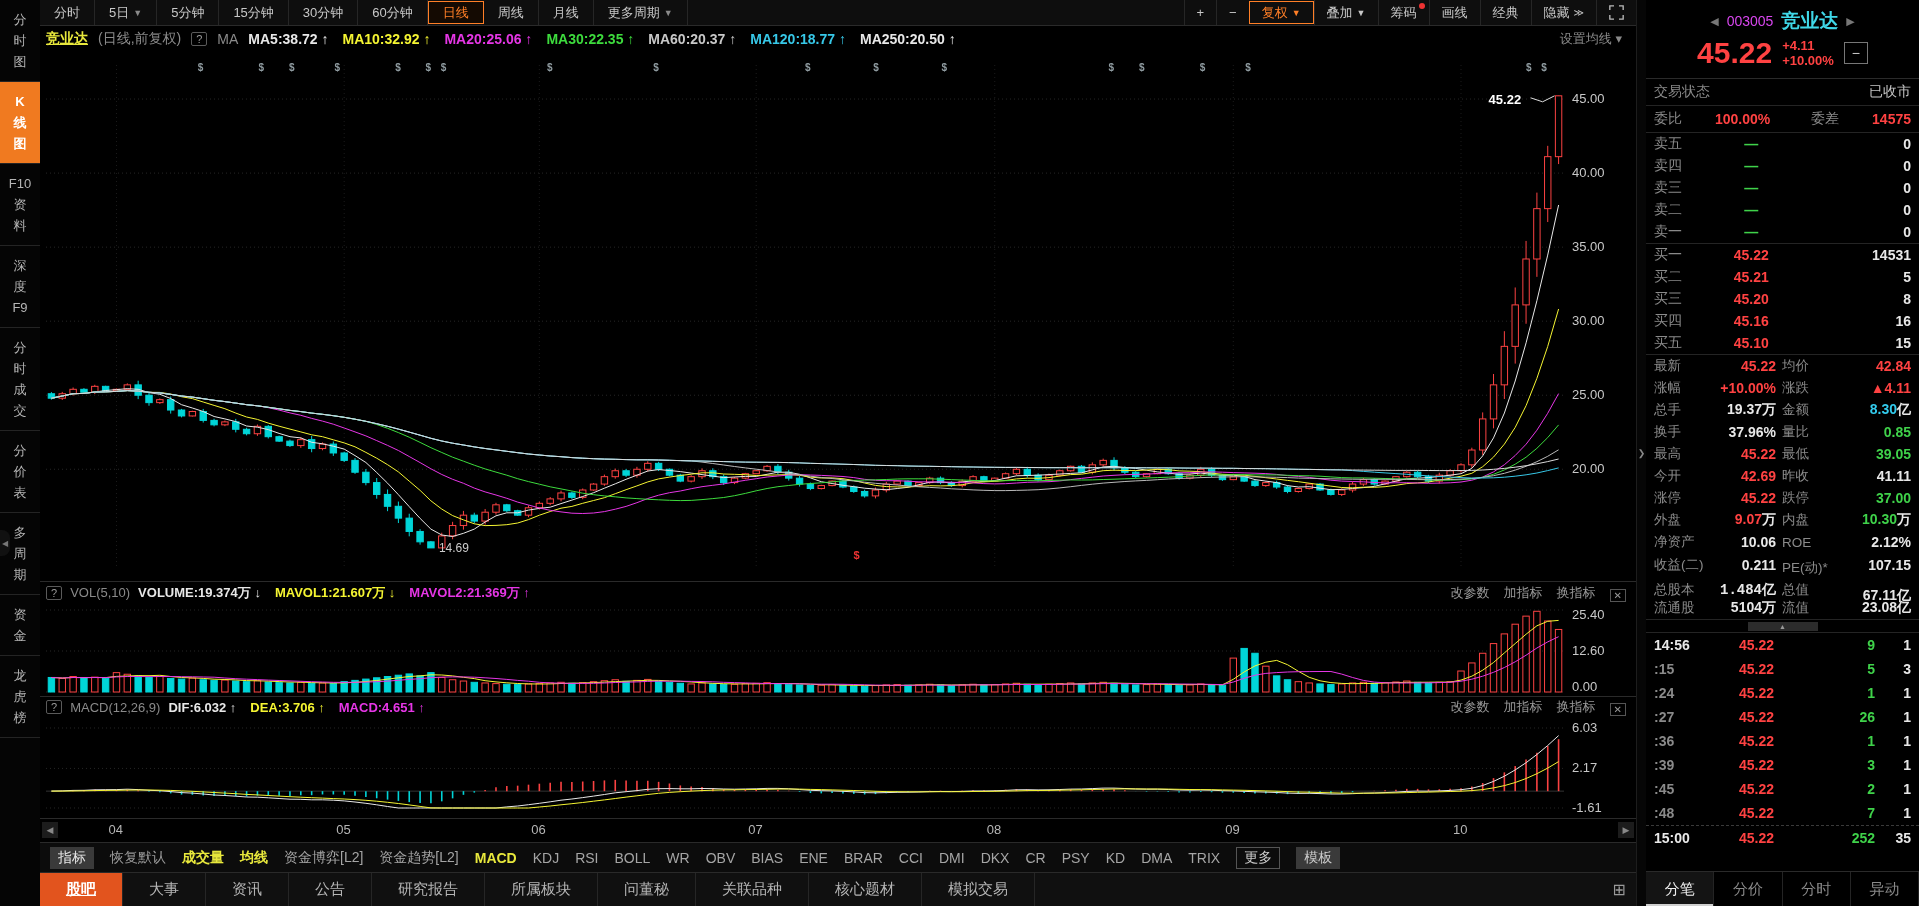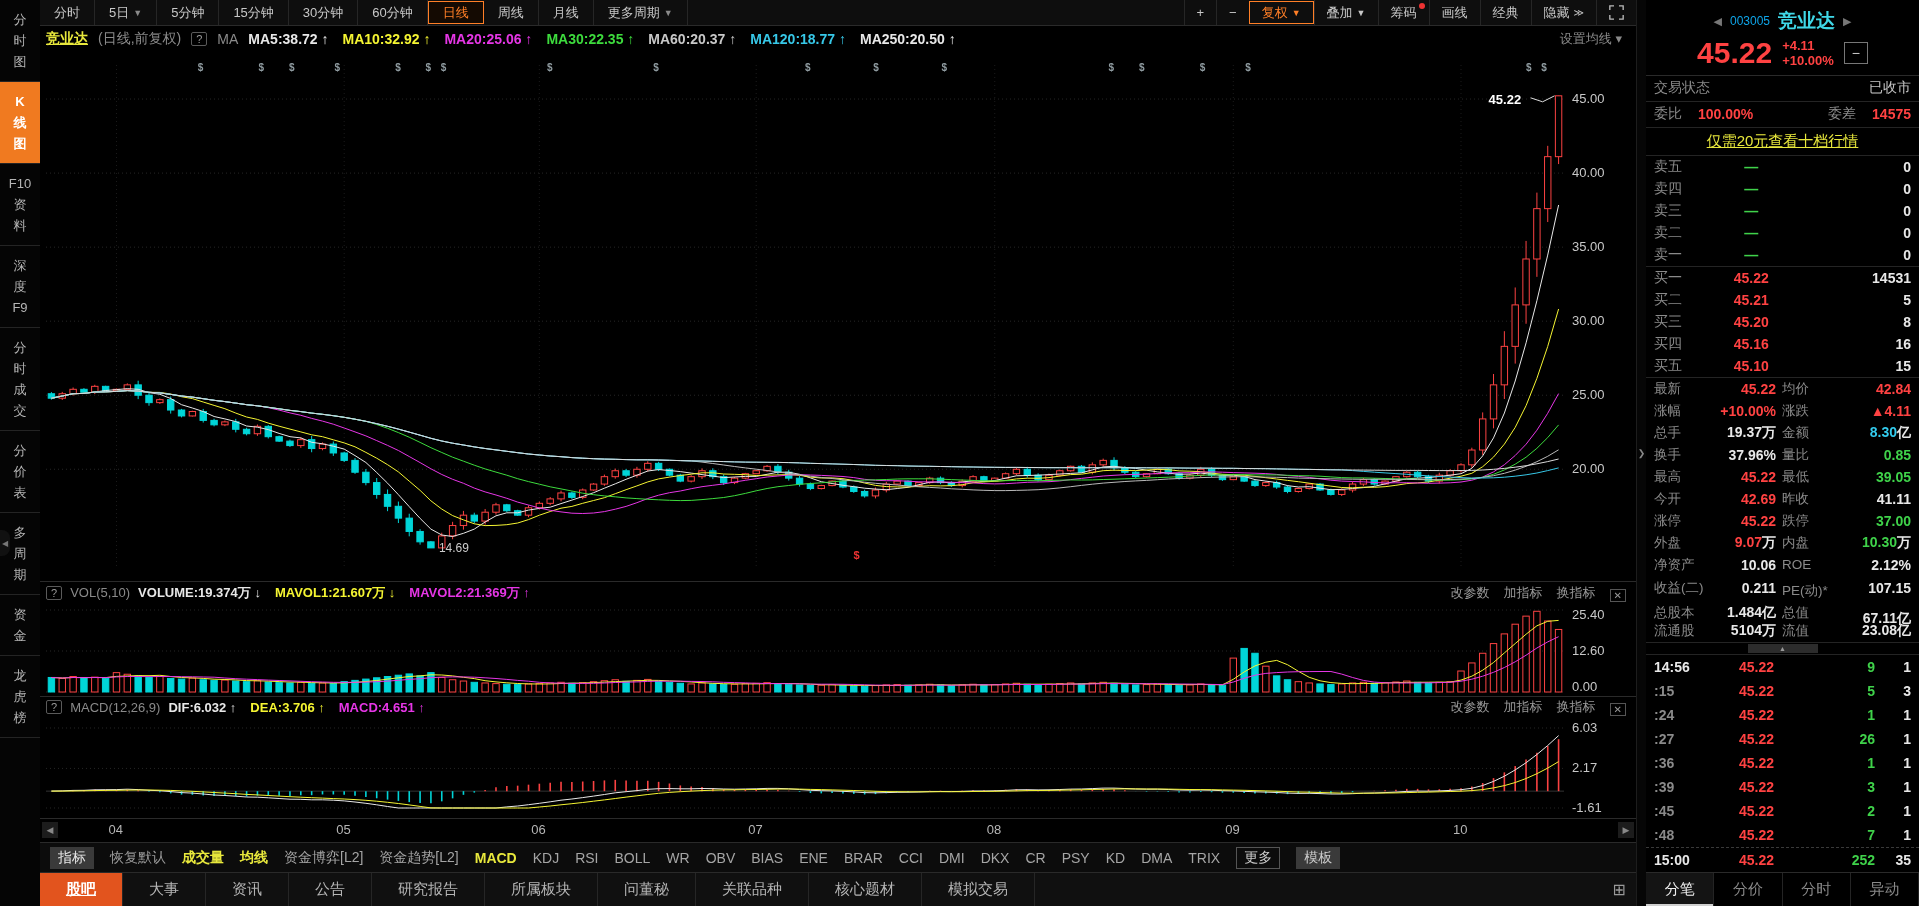--- a/index.html
+++ b/index.html
@@ -49,28 +49,28 @@
   .btab{display:flex;align-items:center;justify-content:center;padding:0 26px;border-right:1px solid #262626;color:#b5b5b5;font-size:15px;cursor:pointer;}
   .btab.active{background:#e2541e;color:#fff;font-weight:bold;text-decoration:underline;}
   .btabs-icon{position:absolute;right:10px;top:7px;color:#999;font-size:16px;cursor:pointer;}
   
   .divider-strip{position:absolute;left:1636px;top:0;width:10px;height:906px;background:#060606;border-left:1px solid #1d1d1d;border-right:1px solid #1d1d1d;}
   .divider-strip .grip{position:absolute;top:440px;left:0;width:9px;height:26px;color:#888;font-size:9px;display:flex;align-items:center;justify-content:center;}
   
   .right-panel{position:absolute;left:1646px;top:0;width:273px;height:906px;background:#000;display:flex;flex-direction:column;font-size:14px;}
   .rp-head{height:78px;border-bottom:1px solid #2a2a2a;position:relative;}
   .rp-title{display:flex;align-items:center;justify-content:center;gap:8px;padding-top:8px;}
-  .rp-code{color:#0ea5e9;font-size:12px;}
+  .rp-code{color:#d946ef;font-size:14px;}
   .rp-name{color:#3fd8e8;font-size:19px;font-weight:bold;}
   .rp-arrow{color:#777;font-size:11px;cursor:pointer;}
   .rp-price-row{display:flex;align-items:center;justify-content:center;gap:10px;margin-top:2px;}
   .rp-price{color:#ff4242;font-size:30px;font-weight:bold;}
   .rp-chg{display:flex;flex-direction:column;color:#ff4242;font-size:13px;font-weight:bold;line-height:15px;}
   .rp-min{width:22px;height:20px;border:1px solid #777;color:#ccc;display:flex;align-items:center;justify-content:center;cursor:pointer;font-size:14px;}
-  .rp-row{display:flex;align-items:center;padding:0 8px;}
+  .rp-row{display:flex;align-items:center;padding:0 8px;gap:17px;}
   .rp-status{height:26px;border-bottom:1px solid #242424;justify-content:space-between;}
   .rp-status .lbl{color:#8a8a8a;}
   .rp-status .val{color:#c5c5c5;}
   .rp-weibi{height:26px;border-bottom:1px solid #242424;}
   .rp-weibi .lbl{color:#8a8a8a;width:44px;}
   .rp-weibi .val{font-weight:bold;}
   .rp-link{height:28px;display:flex;align-items:center;justify-content:center;border-bottom:1px solid #242424;}
   .rp-link a{color:#e8e83c;text-decoration:underline;font-size:15px;cursor:pointer;}
   .ob{display:flex;flex-direction:column;}
   .ob-row{height:22px;display:grid;grid-template-columns:44px 1fr 1fr;align-items:center;padding:0 8px;}
@@ -994,23 +994,20 @@
       <span class="val">已收市</span>
     </div>
 
     <div class="rp-row rp-weibi">
       <span class="lbl">委比</span>
       <span class="val" style="color:#ff4242;flex:1;">100.00%</span>
       <span class="lbl">委差</span>
       <span class="val" style="color:#ff4242;margin-left:auto;">14575</span>
     </div>
 
-    <div class="rp-link">
-      <a>仅需20元查看十档行情</a>
-    </div>
 
     <div class="ob" id="asks">
         <div class="ob-row">
           <span class="lbl">卖五</span>
           <span class="price" style="color: rgb(63, 210, 74);">—</span>
           <span class="vol">0</span>
         </div>
         <div class="ob-row">
           <span class="lbl">卖四</span>
           <span class="price" style="color: rgb(63, 210, 74);">—</span>
@@ -1117,21 +1114,21 @@
           <span class="val" style="color: rgb(232, 232, 232);">2.12%</span>
         </div>
         <div class="st-row">
           <span class="lbl">收益(二)</span>
           <span class="val" style="color: rgb(232, 232, 232);">0.211</span>
           <span class="lbl" style="padding-left: 6px; margin-top: 6px;">PE(动)*</span>
           <span class="val" style="color: rgb(232, 232, 232);">107.15</span>
         </div>
         <div class="st-row">
           <span class="lbl">总股本</span>
-          <span class="val" style="color: rgb(232, 232, 232);">1.484<span class="unit">亿</span></span>
+          <span class="val" style="color: rgb(232, 232, 232); font-family: Liberation Mono, monospace;">1.484<span class="unit">亿</span></span>
           <span class="lbl" style="padding-left: 6px;">总值</span>
           <span class="val" style="color: rgb(232, 232, 232); margin-top: 12px;">67.11<span class="unit">亿</span></span>
         </div>
         <div class="st-row">
           <span class="lbl">流通股</span>
           <span class="val" style="color: rgb(232, 232, 232);">5104<span class="unit">万</span></span>
           <span class="lbl" style="padding-left: 6px;">流值</span>
           <span class="val" style="color: rgb(232, 232, 232);">23.08<span class="unit">亿</span></span>
         </div>
       </div>

